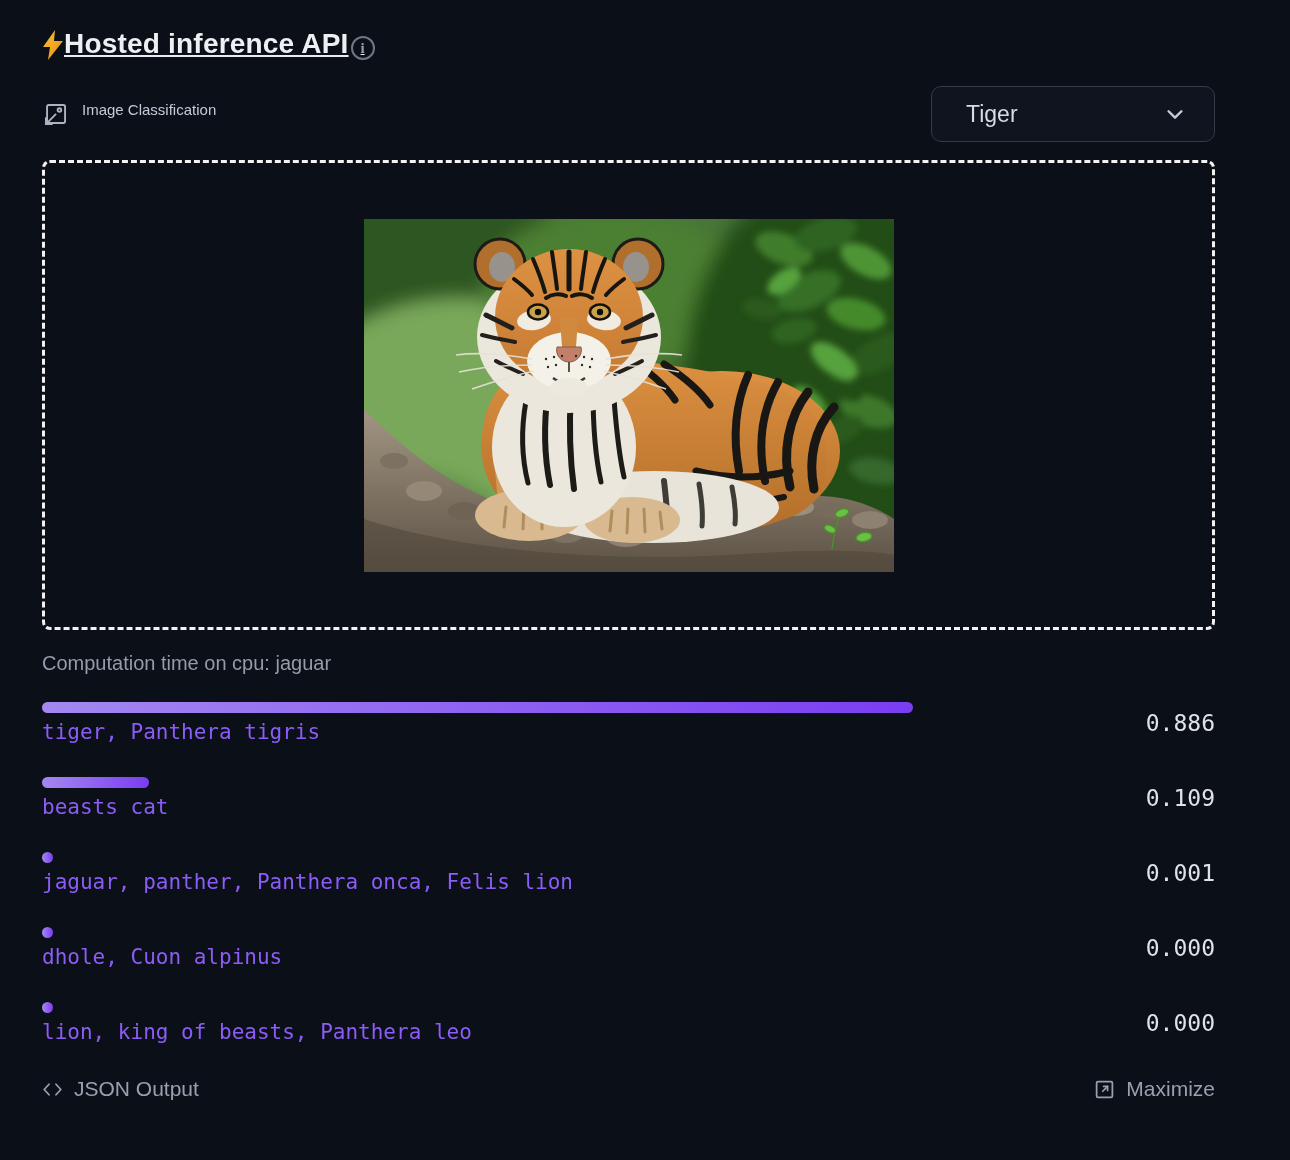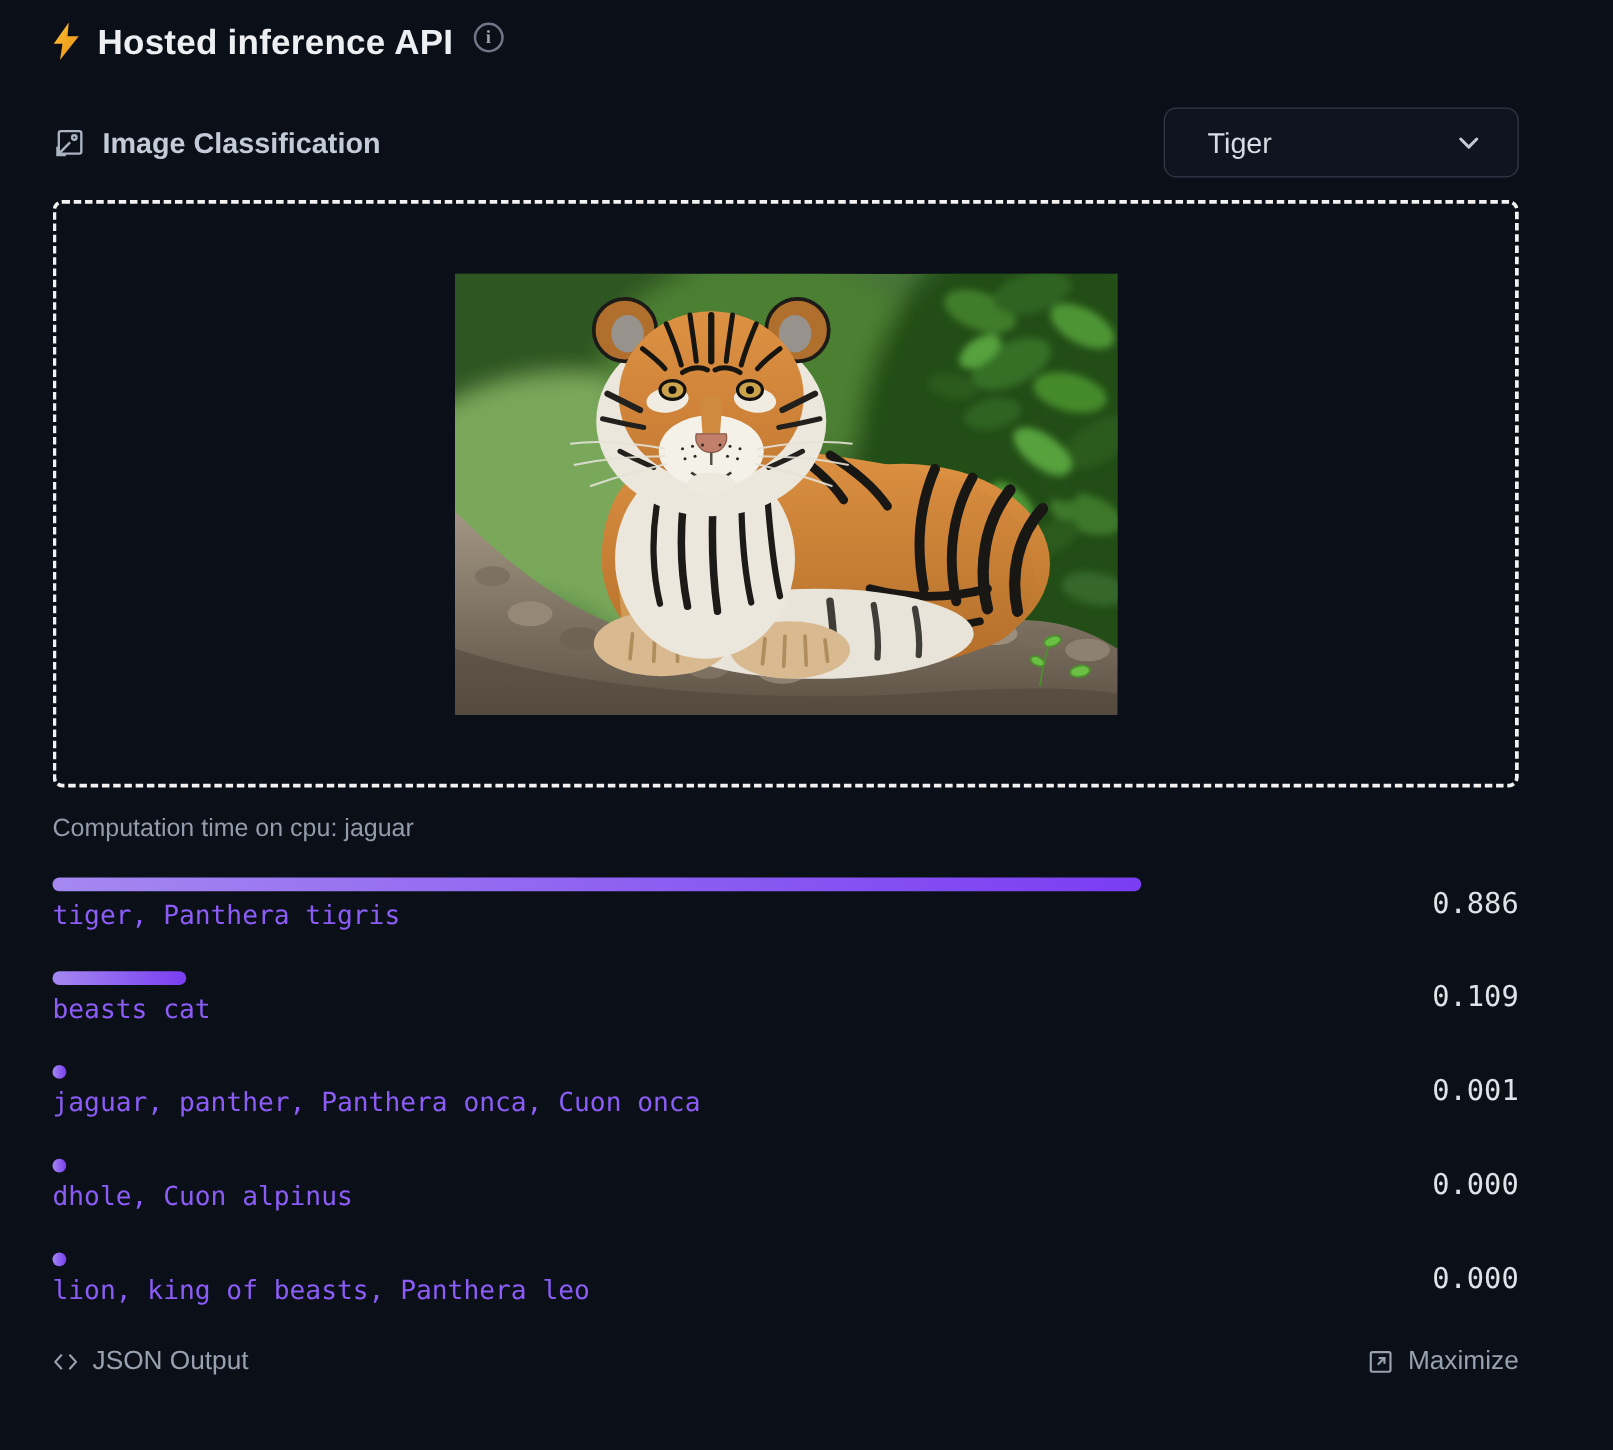--- a/index.html
+++ b/index.html
@@ -6,31 +6,31 @@
   html,body { width:1290px; height:1160px; }
   body {
     background:#0b0f18;
     color:#e9ebee;
     font-family:"Liberation Sans", sans-serif;
     overflow:hidden;
   }
   .wrap { padding:18px 75px 0 42px; width:1290px; }
 
   
-  .hdr { display:flex; align-items:flex-start; gap:14px; height:42px; }
+  .hdr { display:flex; align-items:flex-end; height:42px;text-decoration:underline; }
   .bolt { width:22px; height:30px; flex:0 0 auto; }
   .hdr h1 { font-size:28px; font-weight:700; color:#edeff3; letter-spacing:.2px; }
   .info { width:24px; height:24px; border:2px solid #6f7787; border-radius:50%;
           color:#9aa2b1; font-size:15px; font-weight:700; display:flex;
           align-items:center; justify-content:center; font-family:"Liberation Serif", serif;
           margin-left:2px; }
 
   
   .taskrow { margin-top:26px; display:flex; align-items:center; justify-content:space-between; }
-  .task { display:flex; gap:13px; color:#c3cbd8; font-size:23px;font-weight:bold; }
+  .task { display:flex; gap:13px; color:#c3cbd8; font-size:15px; }
   .task svg { width:27px; height:27px; }
   .select {
     width:284px; height:56px; border:1px solid #333a48; border-radius:10px;
     background:#10141f; display:flex; align-items:center; justify-content:space-between;
     padding:0 28px 0 34px; cursor:pointer;
   }
   .select .val { font-size:23px; color:#d6dbe4; }
   .select svg { width:22px; height:22px; }
 
   
@@ -311,21 +311,21 @@
     <div class="row">
       <div class="rowleft">
         <div class="bar" style="width: 10.9%;"></div>
         <div class="lbl">beasts cat</div>
       </div>
       <div class="score">0.109</div>
     </div>
     <div class="row">
       <div class="rowleft">
         <div class="bar" style="width: 0.1%;"></div>
-        <div class="lbl">jaguar, panther, Panthera onca, Cuon onca</div>
+        <div class="lbl">jaguar, panther, Panthera onca, Felis lion</div>
       </div>
       <div class="score">0.001</div>
     </div>
     <div class="row">
       <div class="rowleft">
         <div class="bar" style="width: 0%;"></div>
         <div class="lbl">dhole, Cuon alpinus</div>
       </div>
       <div class="score">0.000</div>
     </div>

